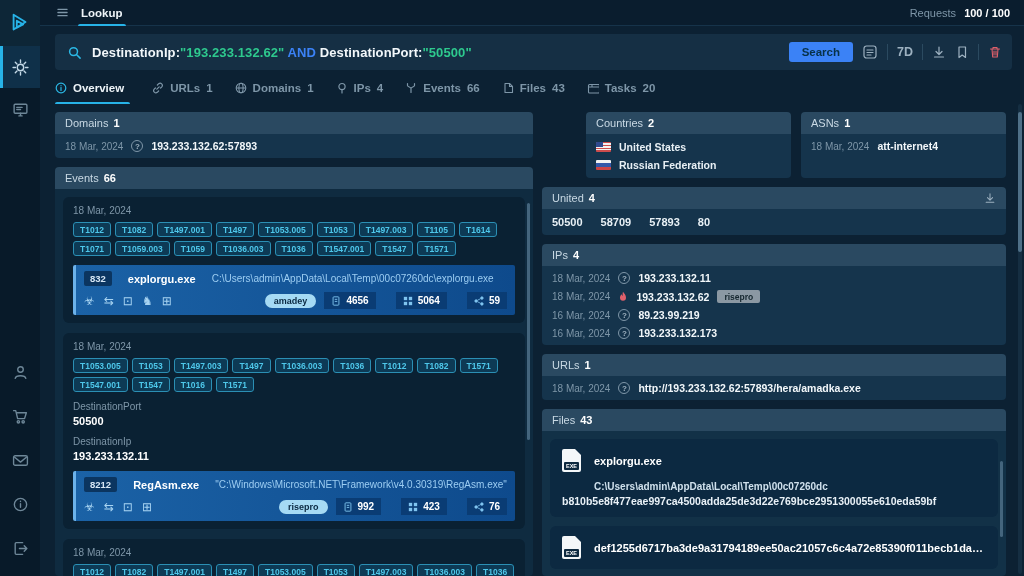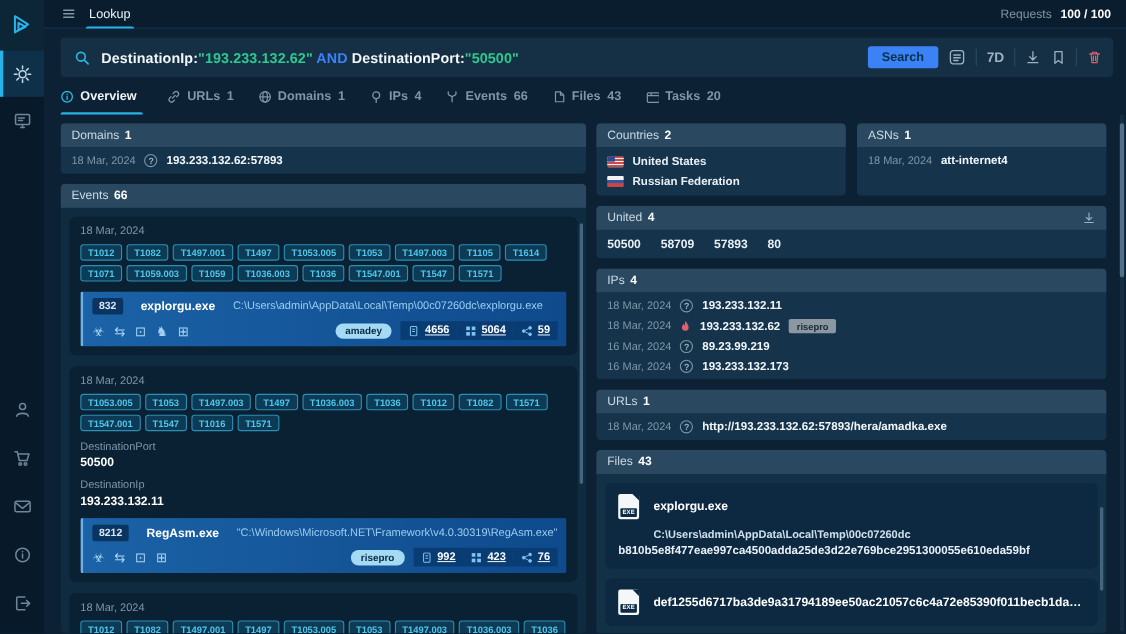--- a/index.html
+++ b/index.html
@@ -19,21 +19,21 @@
   .nav-item.active { background:#0f3049; color:#c3d8e6; }
   .nav-item.active::before { content:""; position:absolute; left:0; top:0; bottom:0; width:3px; background:#27b3e8; }
   .nav-spacer { flex:1; }
   .nav-bottom { display:flex; flex-direction:column; padding-bottom:6px; }
   .nav-bottom .nav-item { height:44px; }
 
   
   .main { flex:1; min-width:0; display:flex; flex-direction:column; position:relative; }
   .topbar { height:26px; flex:none; background:#0a1d2e; border-bottom:1px solid #16334a; display:flex; align-items:center; gap:9px; padding:0 14px 0 16px; }
   .menu-icon { color:#7e96a8; }
-  .top-tab { color:#eef4f8; font-weight:normal; font-size:11.5px; position:relative; height:100%; display:flex; align-items:center; padding:2px 3px; cursor:pointer; }
+  .top-tab { color:#eef4f8; font-weight:bold; font-size:11.5px; position:relative; height:100%; display:flex; align-items:center; padding:2px 3px; cursor:pointer; }
   .top-tab::after { content:""; position:absolute; left:0; right:0; bottom:-1px; height:2px; background:#27b3e8; border-radius:2px 2px 0 0; }
   .top-right { margin-left:auto; display:flex; gap:8px; align-items:baseline; font-size:11px; }
   .req-label { color:#7e96a8; }
   .req-value { color:#ffffff; font-weight:bold; }
 
   
   .searchbar { margin:8px 12px 0 15px; height:36px; flex:none; background:#152f44; border-radius:4px; display:flex; align-items:center; gap:10px; padding:0 10px 0 12px; }
   .search-icon { color:#2bb7e4; flex:none; }
   .query { flex:1; min-width:0; font-size:13px; font-weight:bold; white-space:nowrap; overflow:hidden; letter-spacing:.1px; }
   .q-field { color:#f2f7fa; text-decoration:underline wavy #d6454f 1px; text-underline-offset:3px; }
@@ -83,26 +83,26 @@
   .proc { margin-top:9px; border-left:3px solid #6cb2ea; background:linear-gradient(90deg,#1b62a6,#0e4a8c); border-radius:2px; padding:6px 8px; cursor:pointer; }
   .proc-top { display:flex; align-items:center; gap:16px; min-width:0; }
   .pid { background:#0b3560; color:#d7e7f5; font-size:9.5px; font-weight:bold; padding:2px 6px; border-radius:2px; flex:none; }
   .pname { color:#ffffff; font-weight:bold; font-size:11px; flex:none; }
   .ppath { color:#9ccdf2; font-size:10px; flex:1; min-width:0; white-space:nowrap; overflow:hidden; text-overflow:ellipsis; }
   .proc-bottom { display:flex; align-items:center; margin-top:6px; gap:8px; }
   .picons { display:flex; gap:9px; color:#a8d4f2; font-size:12px; line-height:1; }
   .picons span { cursor:pointer; }
   .pspacer { flex:1; }
   .pill { background:#a5daf4; color:#0a2840; font-size:9px; font-weight:bold; padding:2px 9px; border-radius:8px; cursor:pointer; }
-  .counters { display:flex; gap:0;text-decoration:underline; }
+  .counters { display:flex; gap:20px; }
   .counter { display:flex; align-items:center; gap:5px; background:#0a3c74; padding:3px 7px; font-size:10px; font-weight:bold; color:#ffffff; }
   .counter svg { width:10px; height:10px; color:#7fc4ef; }
 
   
-  .row2 { display:flex; gap:10px; flex:none; }
+  .row2 { display:flex; gap:10px; flex:none;margin-left:44px; }
   .row2 .card { flex:1; }
   .country-row { display:flex; align-items:center; gap:8px; padding:3px 10px; font-size:10.5px; font-weight:bold; color:#e8f0f5; }
   .countries-body { padding:4px 0; }
   .flag { width:15px; height:10px; border-radius:1px; flex:none; position:relative; overflow:hidden; }
   .flag-us { background:repeating-linear-gradient(180deg,#cc4c4c 0 1.4px,#f2f2f2 1.4px 2.8px); }
   .flag-us::before { content:""; position:absolute; left:0; top:0; width:7px; height:5px; background:#2e4a8f; }
   .flag-ru { background:linear-gradient(180deg,#f2f2f2 0 34%,#3458a8 34% 67%,#cc4444 67% 100%); }
   .ports-body { padding:7px 10px; display:flex; gap:18px; font-size:11px; font-weight:bold; color:#e8f0f5; }
   .hdr-dl { margin-left:auto; color:#9db1c0; cursor:pointer; }
   .ips-body { padding:3px 0; }

